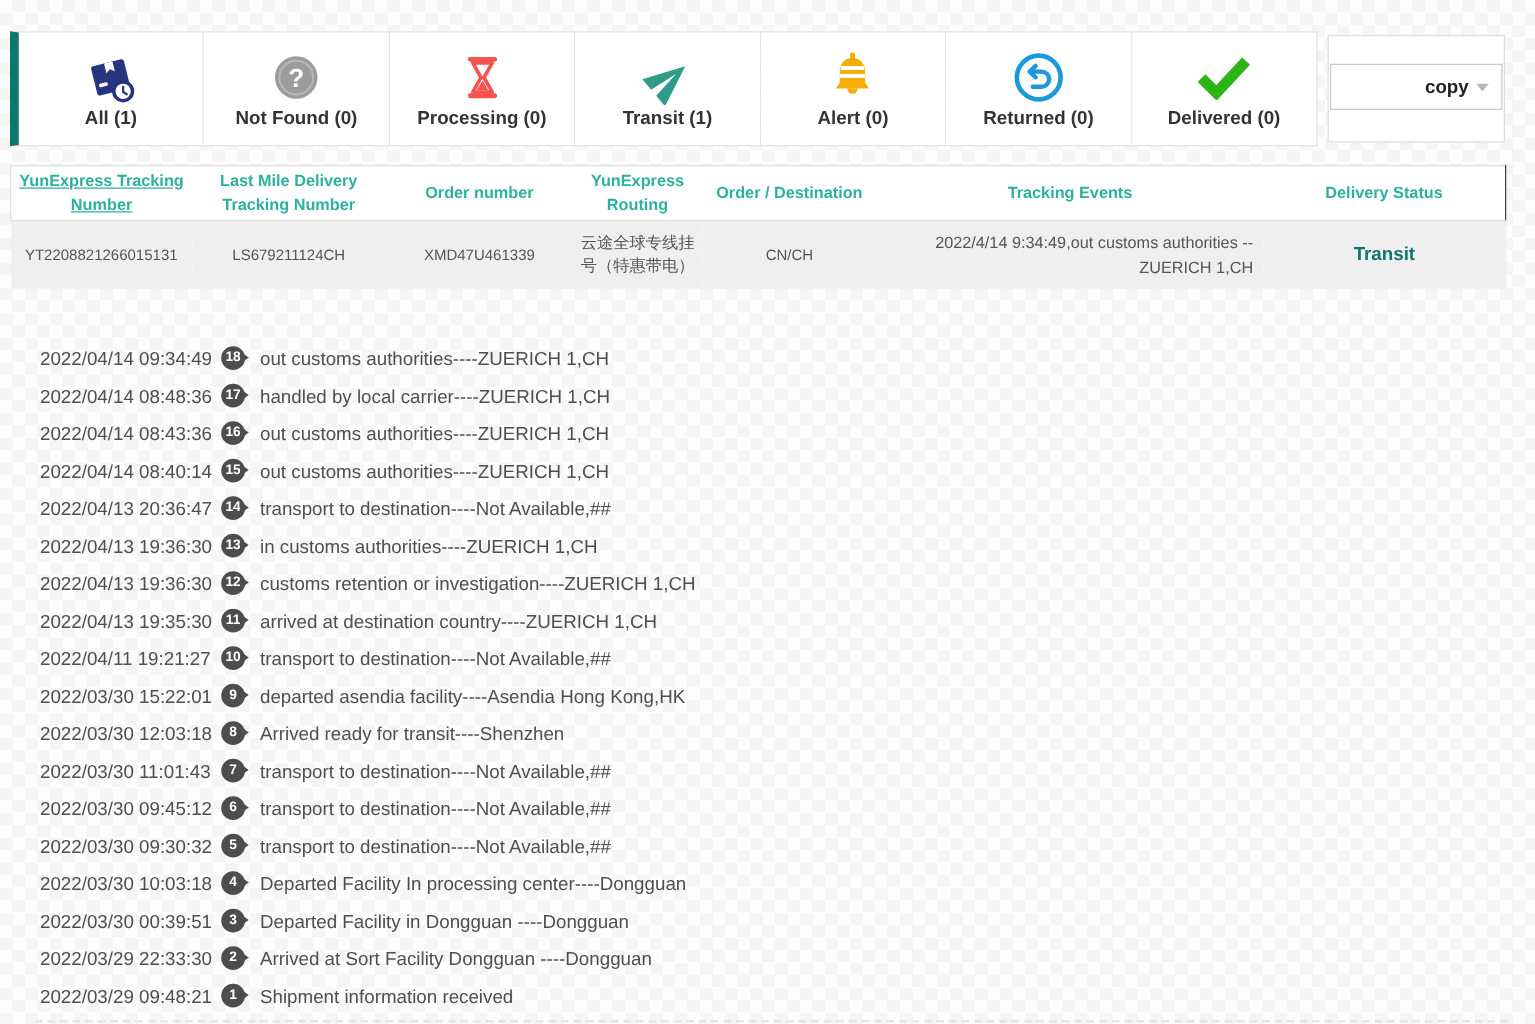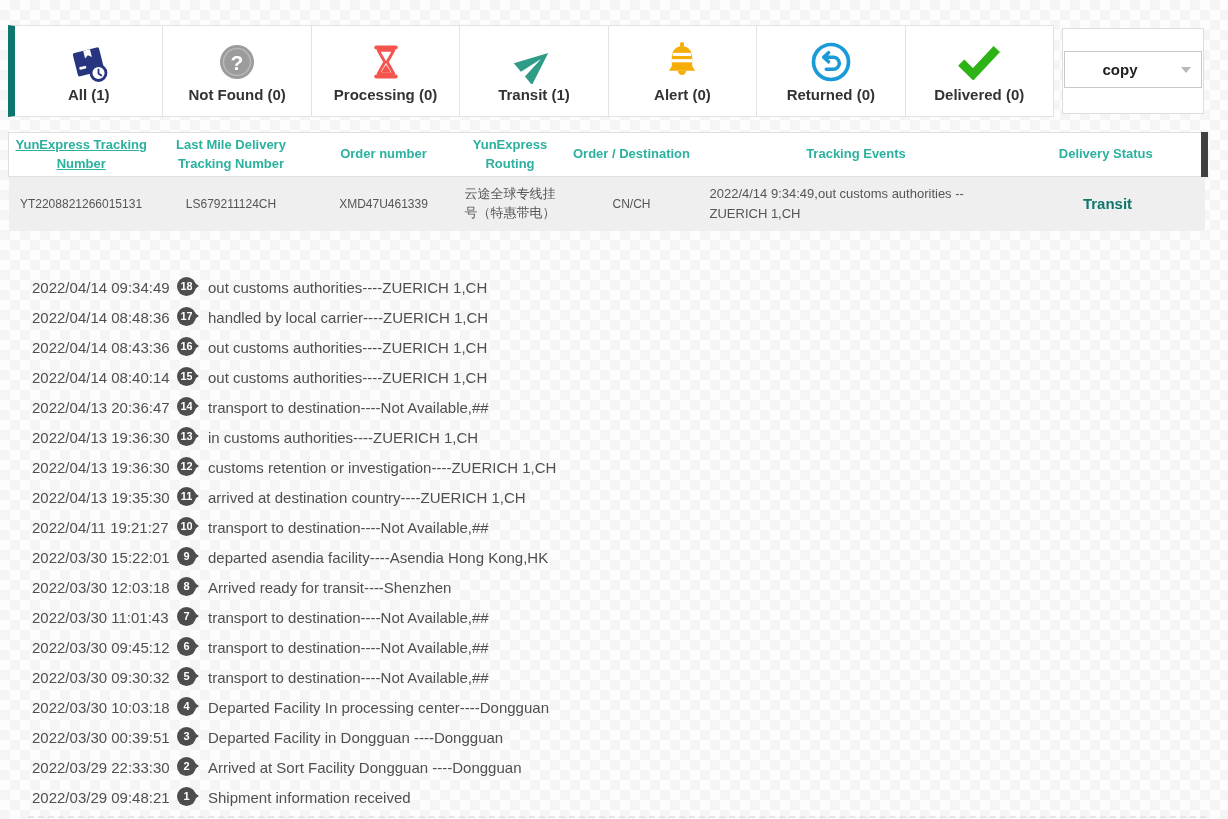--- a/index.html
+++ b/index.html
@@ -24,44 +24,44 @@
   .tab-icon { height: 46px; display: flex; align-items: center; justify-content: center; }
   .tab-label { font-size: 15px; font-weight: bold; color: #333; line-height: 1; padding-bottom: 2px; }
 
   .copy-panel {
     position: absolute; right: 0; top: 3px; width: 142px; height: 86px;
     background: #fff; border: 1px solid #ddd;
   }
   .copy-select {
     margin: 22px auto 0; width: 138px; height: 37px; background: #fff;
     border: 1px solid #c9c9c9; position: relative; cursor: pointer;
-    display: flex; align-items: center; justify-content: center;
+    display: flex; align-items: center; justify-content: flex-end;
   }
   .copy-select span.lbl { font-size: 15px; font-weight: bold; color: #222; padding-right: 26px; }
   .caret {
     position: absolute; right: 10px; top: 15px; width: 0; height: 0;
     border-left: 5px solid transparent; border-right: 5px solid transparent;
     border-top: 6px solid #b8b8b8;
   }
 
   
   table { margin: 15px 0 0 8px; width: 1196px; border-collapse: collapse; table-layout: fixed; }
   thead th {
     background: #fff; border-top: 1px solid #e0e0e0; border-bottom: 1px solid #e0e0e0;
     color: #2bb19d; font-size: 13px; font-weight: bold; height: 44px;
     text-align: center; padding: 0 6px; line-height: 1.45;
   }
   thead th:first-child { border-left: 1px solid #e0e0e0; text-decoration: underline; }
-  thead th:last-child { border-right: 7px solid #404040; }
+  thead th:last-child { border-right: 1px solid #404040; }
   tbody td {
     background: #efefef; height: 54px; color: #555; font-size: 12px;
     text-align: center; padding: 0 8px; vertical-align: middle;
   }
   td.cell-routing { font-size: 13px; line-height: 1.45; padding: 0 4px; }
-  td.cell-events { text-align: left; font-size: 13px; line-height: 1.5; }
+  td.cell-events { text-align: right; font-size: 13px; line-height: 1.5; }
   td.cell-status { color: #0f766e; font-weight: bold; font-size: 15px; }
 
   
   .events { margin: 35px 0 0 32px; }
   .event-row { height: 30px; display: flex; align-items: flex-end; }
   .event-time { width: 143px; flex: none; font-size: 15px; color: #4f4f4f; }
   .event-badge {
     position: relative; flex: none; margin: 0 12px 0 2px; width: 19px; height: 19px;
     border-radius: 50%; background: #4d4d4d; color: #fff;
     font-size: 11px; font-weight: bold; display: flex; align-items: center; justify-content: center;

